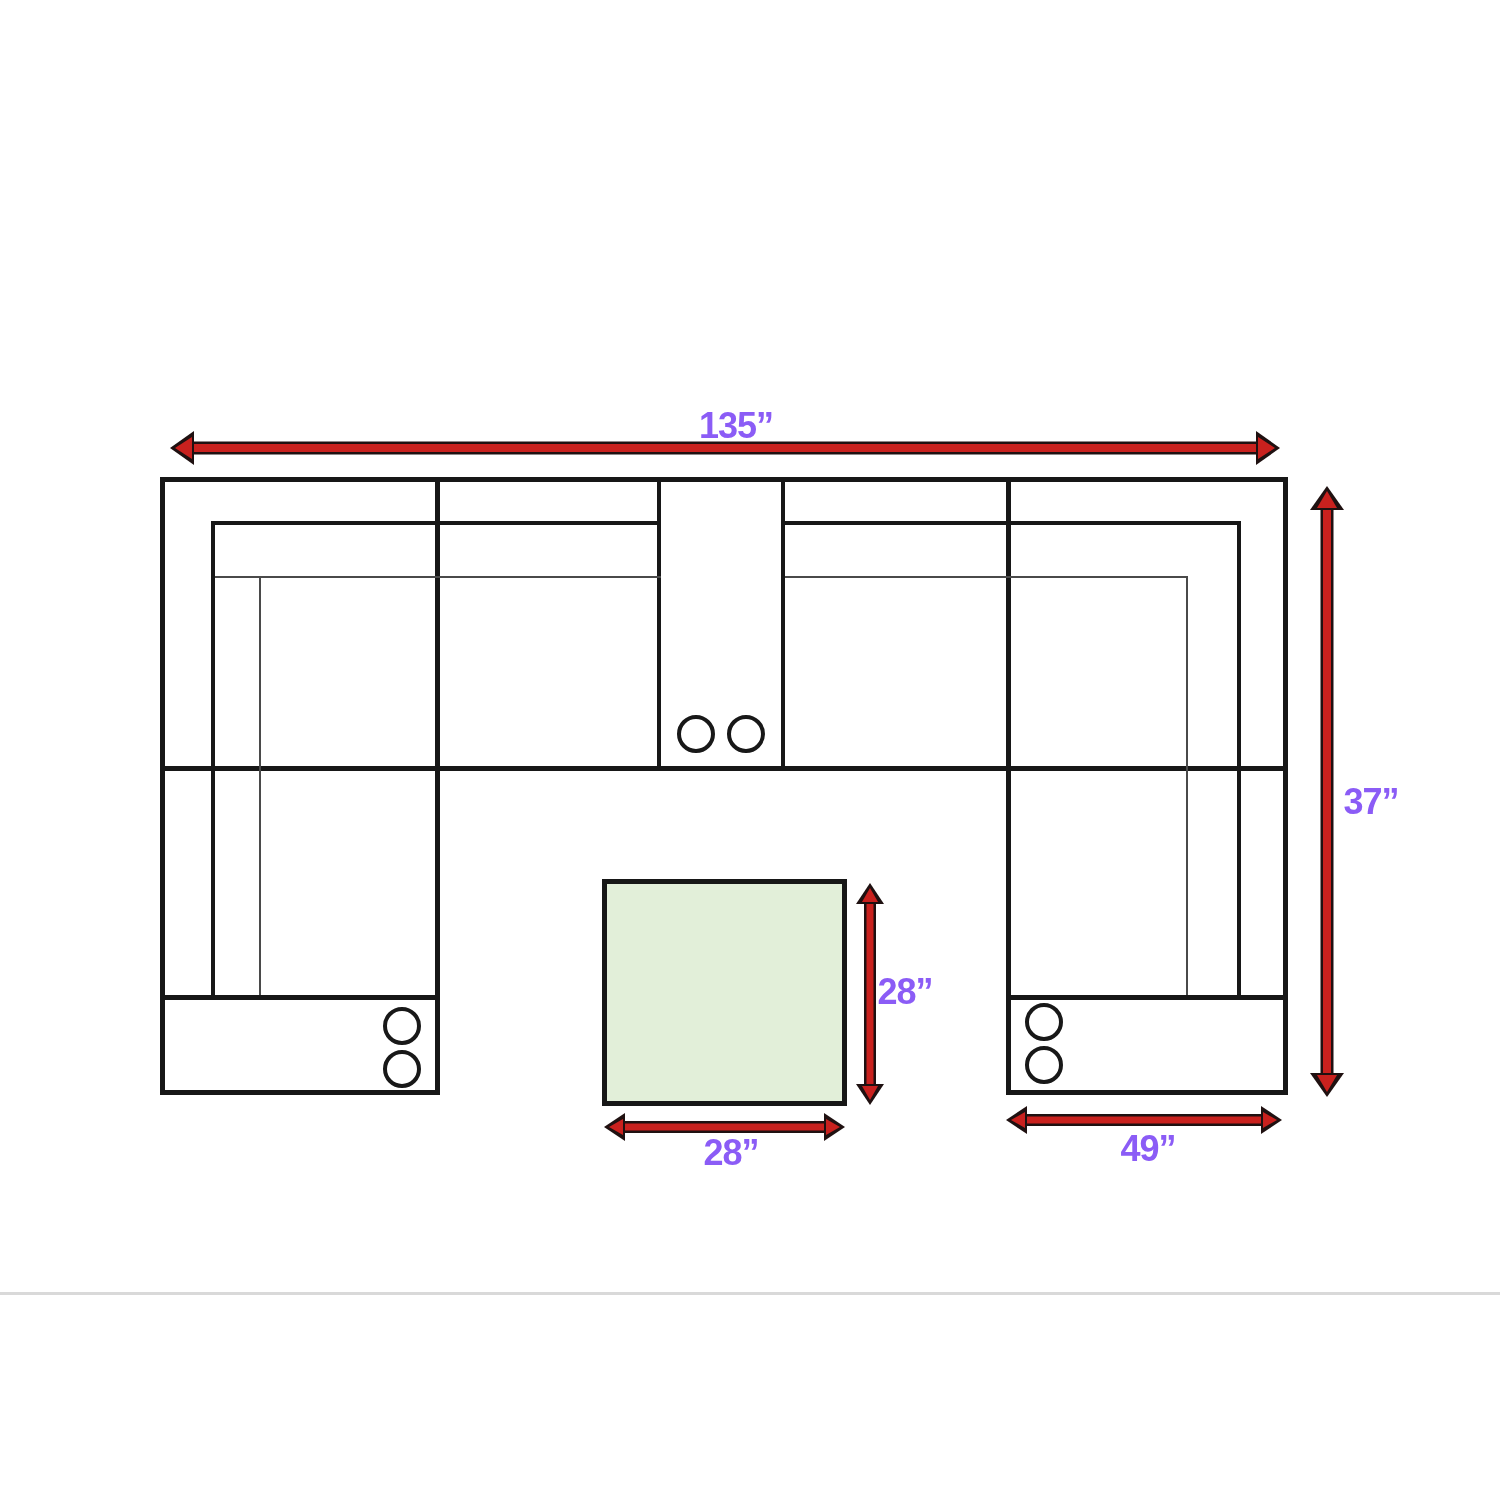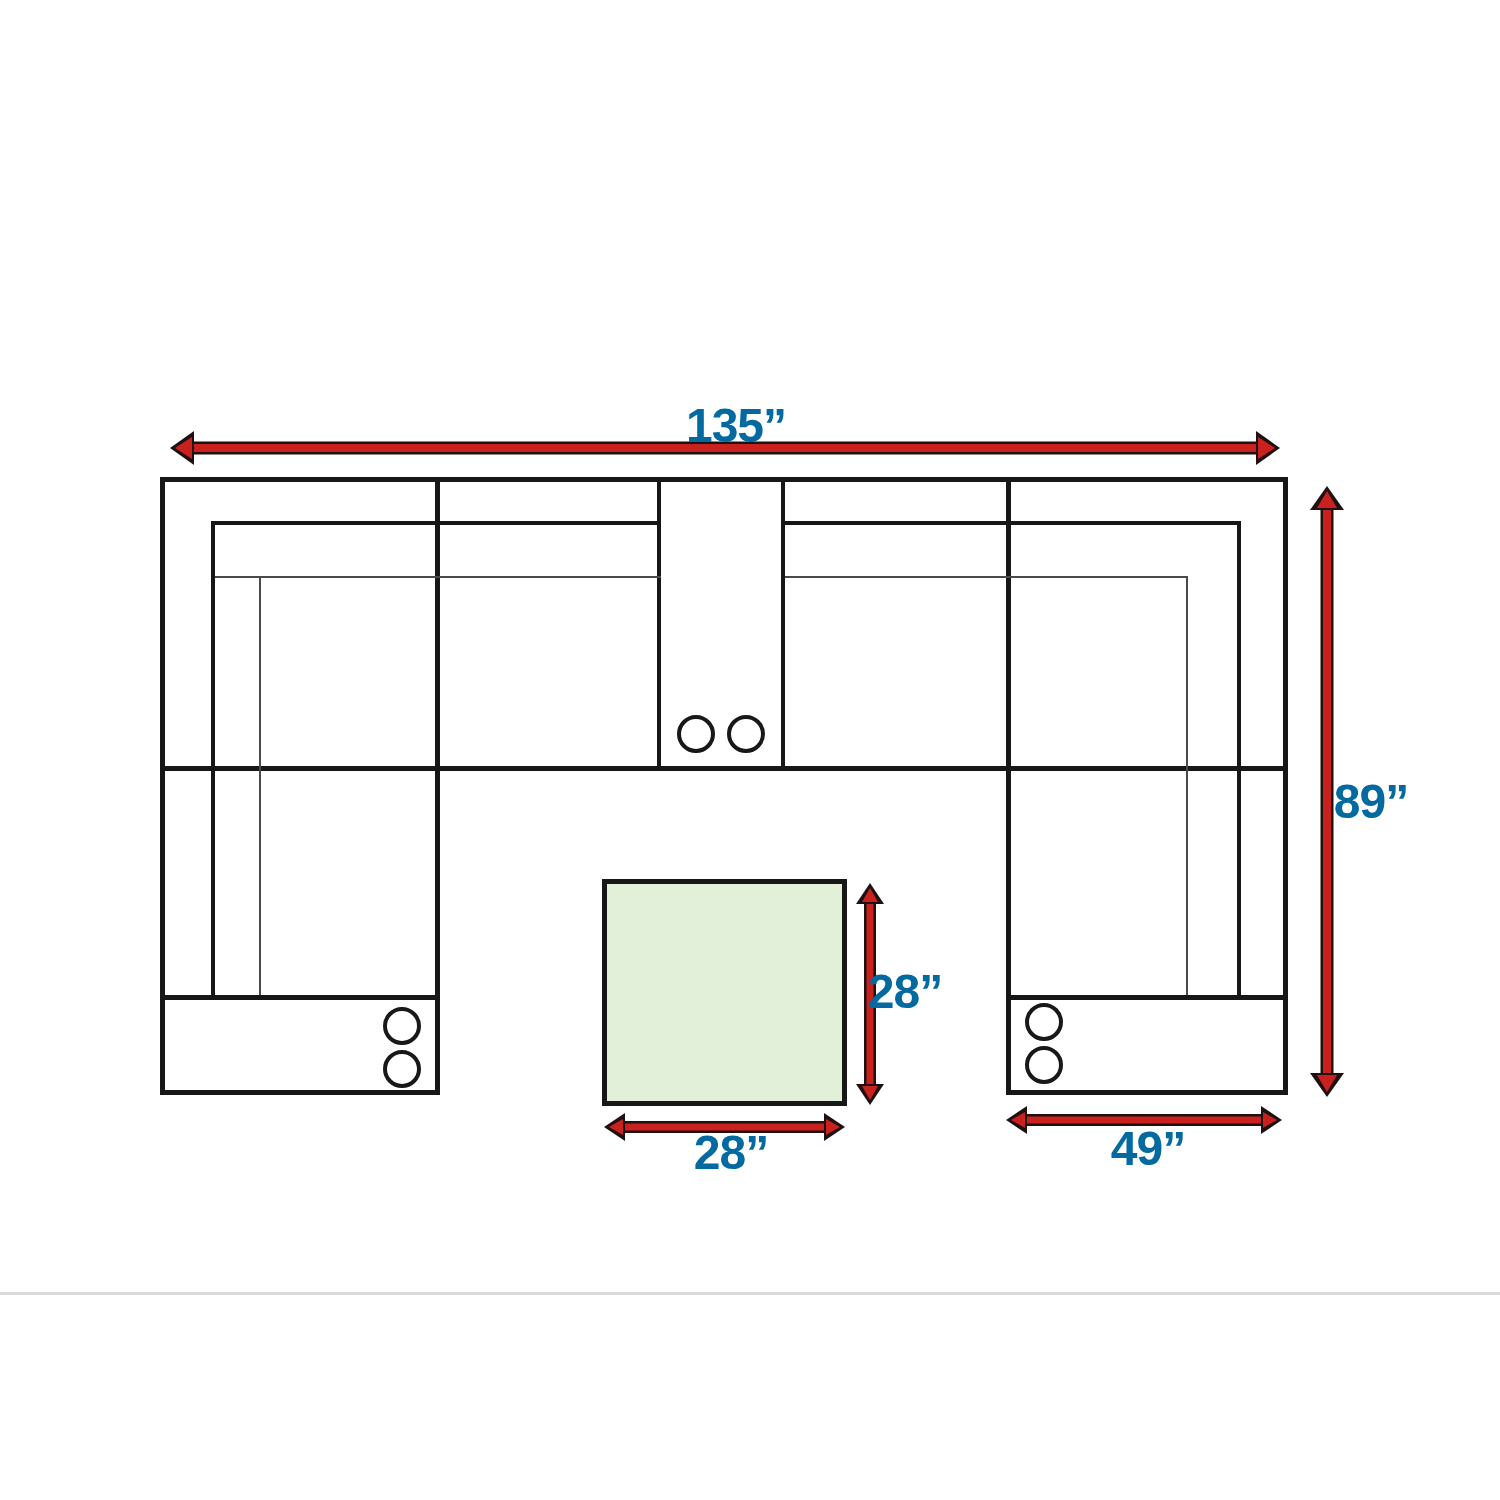--- a/index.html
+++ b/index.html
@@ -16,21 +16,21 @@
     position:absolute;width:38px;height:38px;box-sizing:border-box;
     border:4px solid #181818;border-radius:50%;background:#ffffff;
   }
   .ottoman{
     position:absolute;left:602px;top:879px;width:245px;height:227px;
     box-sizing:border-box;border:5px solid #171717;background:#e2efd9;
   }
   .arrows{position:absolute;left:0;top:0;}
   .dim{
     position:absolute;transform:translate(-50%,-50%);
-    color:#0369a1;font-size:48px;font-weight:bold;letter-spacing:-1px;
+    color:#8b5cf6;font-size:36px;font-weight:bold;letter-spacing:-1px;
     white-space:nowrap;line-height:1;
   }
   .page-divider{
     position:absolute;left:0;top:1292px;width:1500px;height:3px;
     background:#d9d9d9;
   }
 </style>
 </head>
 <body>
 
@@ -113,20 +113,20 @@
       <line x1="1024" y1="1120" x2="1264" y2="1120" stroke="#1f1111" stroke-width="12"></line>
       <line x1="1026" y1="1120" x2="1262" y2="1120" stroke="#c9211e" stroke-width="7"></line>
       <polygon points="1006,1120 1027,1106 1027,1134" fill="#1f1111"></polygon>
       <polygon points="1011,1120 1025,1112 1025,1128" fill="#c9211e"></polygon>
       <polygon points="1282,1120 1261,1106 1261,1134" fill="#1f1111"></polygon>
       <polygon points="1277,1120 1263,1112 1263,1128" fill="#c9211e"></polygon>
     </g>
   </svg>
 
   <div class="dim" style="left:736px;top:426px">135”</div>
-  <div class="dim" style="left:1371px;top:802px">89”</div>
+  <div class="dim" style="left:1371px;top:802px">37”</div>
   <div class="dim" style="left:905px;top:992px">28”</div>
   <div class="dim" style="left:731px;top:1153px">28”</div>
   <div class="dim" style="left:1148px;top:1149px">49”</div>
 
   <div class="page-divider"></div>
 
 </div>
 
 </body></html>

